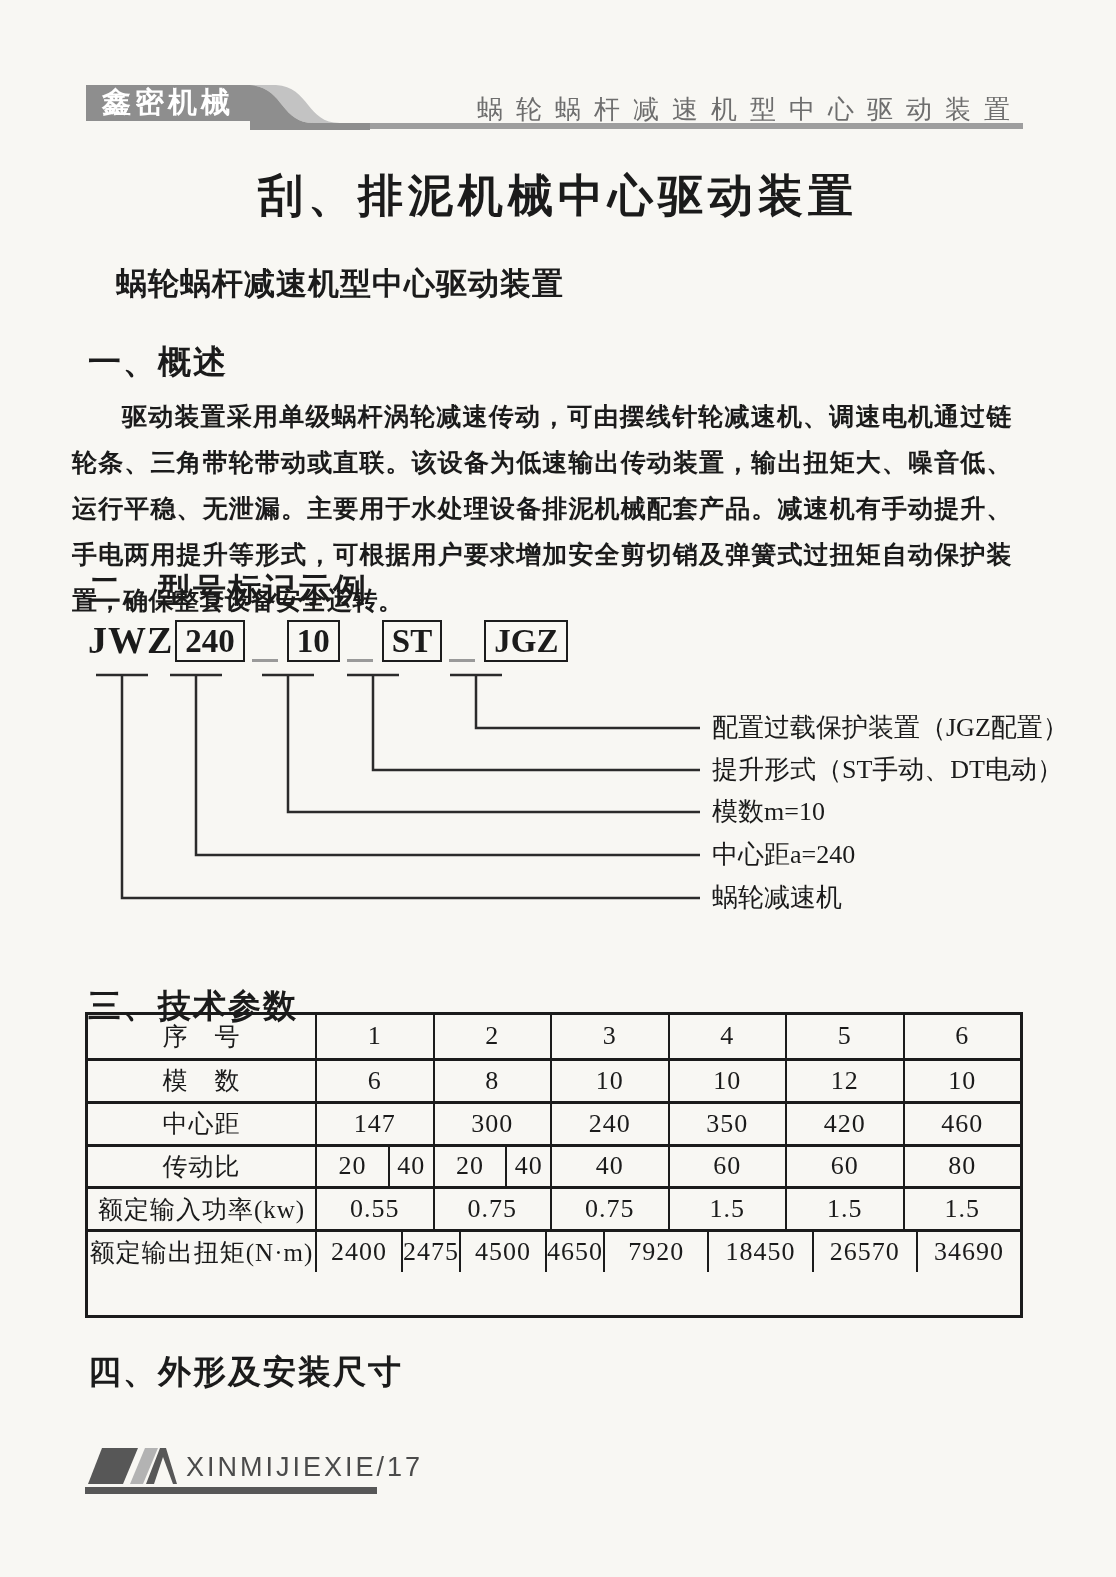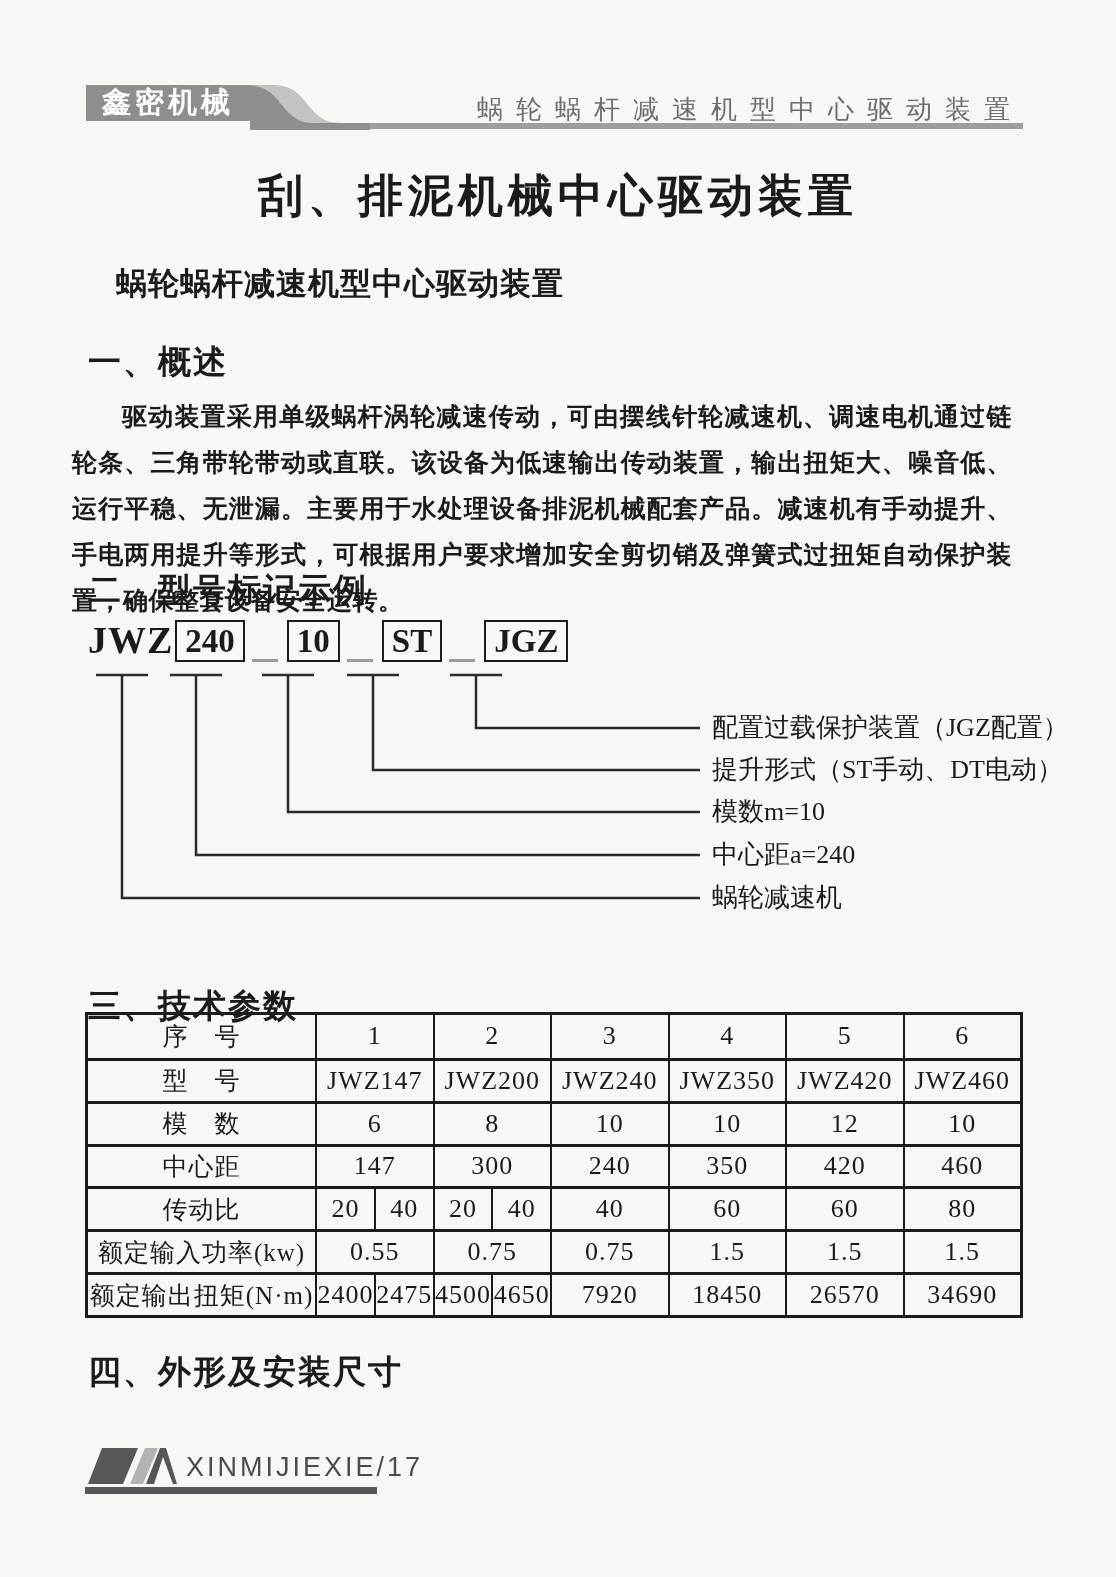--- a/index.html
+++ b/index.html
@@ -39,21 +39,21 @@
 
   
   .params-table{position:absolute;left:85px;top:1012px;width:938px;height:306px;
       border:3px solid var(--ink);display:grid;grid-template-rows:repeat(7,1fr);box-sizing:border-box;}
   .t-row{display:grid;grid-template-columns:227px repeat(6,1fr);}
   .t-row + .t-row{border-top:3px solid var(--ink);}
   .t-cell{display:flex;align-items:center;justify-content:center;font-size:26px;letter-spacing:1px;}
   .t-cell + .t-cell{border-left:2.5px solid var(--ink);}
   .t-label{font-size:25px;}
   .t-cell.split{padding:0;}
-  .t-cell.split span{flex:1;display:flex;align-items:center;justify-content:center;height:100%;}
+  .t-cell.split span{flex:1;display:flex;align-items:center;justify-content:center;height:100%;margin-left:14px;}
   .t-cell.split span + span{border-left:2.5px solid var(--ink);}
 
   
   .footer-logo{position:absolute;left:86px;top:1448px;width:95px;height:38px;}
   .footer-text{position:absolute;left:186px;top:1452px;font-family:"Liberation Sans", sans-serif;
       font-size:27px;letter-spacing:3px;color:#4b4b4b;}
   .footer-bar{position:absolute;left:85px;top:1487px;width:292px;height:7px;background:var(--footer-dark);}
 </style>
 </head>
 <body>
@@ -120,29 +120,20 @@
     <div class="t-row">
       <div class="t-cell t-label">序　号</div>
       <div class="t-cell">1</div>
       <div class="t-cell">2</div>
       <div class="t-cell">3</div>
       <div class="t-cell">4</div>
       <div class="t-cell">5</div>
       <div class="t-cell">6</div>
     </div>
     <div class="t-row">
-      <div class="t-cell t-label">型　号</div>
-      <div class="t-cell">JWZ147</div>
-      <div class="t-cell">JWZ200</div>
-      <div class="t-cell">JWZ240</div>
-      <div class="t-cell">JWZ350</div>
-      <div class="t-cell">JWZ420</div>
-      <div class="t-cell">JWZ460</div>
-    </div>
-    <div class="t-row">
       <div class="t-cell t-label">模　数</div>
       <div class="t-cell">6</div>
       <div class="t-cell">8</div>
       <div class="t-cell">10</div>
       <div class="t-cell">10</div>
       <div class="t-cell">12</div>
       <div class="t-cell">10</div>
     </div>
     <div class="t-row">
       <div class="t-cell t-label">中心距</div>

